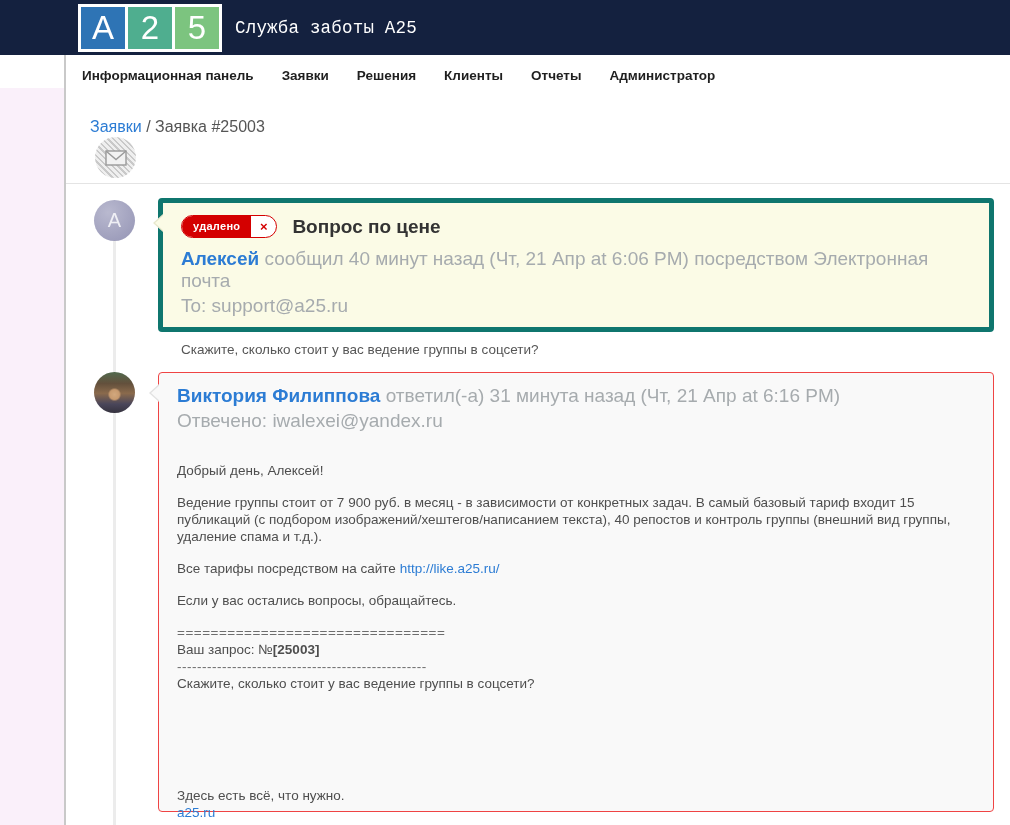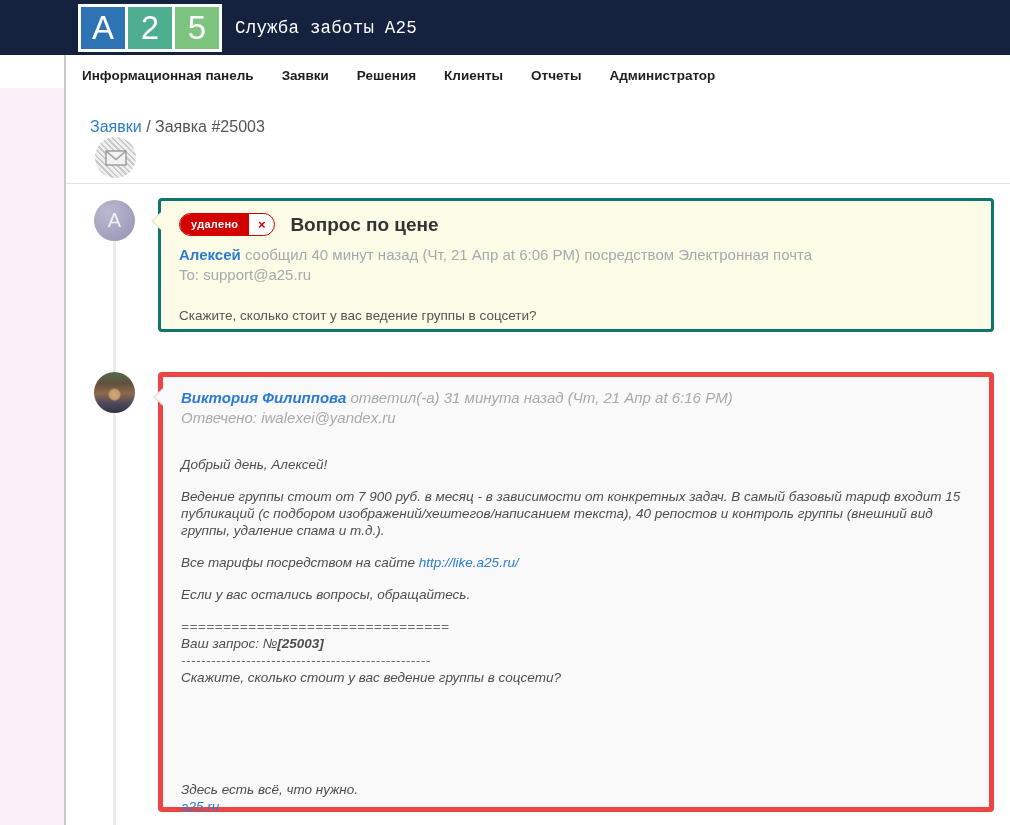--- a/index.html
+++ b/index.html
@@ -67,40 +67,40 @@
   }
 
   .card {
     position:absolute; left:92px; width:836px; border-radius:4px; padding:12px 18px;
   }
   .card::before, .card::after { content:""; position:absolute; width:0; height:0;
     border-top:9px solid transparent; border-bottom:9px solid transparent; }
   .card::before { left:-10px; top:11px; }
   .card::after  { left:-8px;  top:11px; }
 
-  .card-note { top:143px; height:134px; background:#FBFBE6; border:3px solid #0f766e; }
+  .card-note { top:143px; height:134px; background:#FBFBE6; border:5px solid #0f766e; }
   .card-note::before { border-right:10px solid #E8E8CD; }
   .card-note::after  { border-right:10px solid #FBFBE6; }
 
-  .card-reply { top:317px; height:440px; background:#F9F9F9; border:5px solid #ef4444;font-style:italic; }
+  .card-reply { top:317px; height:440px; background:#F9F9F9; border:1px solid #ef4444; }
   .card-reply::before { border-right:10px solid #E2E2E2; }
   .card-reply::after  { border-right:10px solid #F9F9F9; }
 
   .note-head { display:flex; align-items:center; gap:15px; }
   .badge {
     display:inline-flex; align-items:stretch; border:1px solid #D40000; border-radius:12px;
     overflow:hidden; background:#fff; height:23px;
   }
   .badge-label { background:#D40000; color:#fff; font-size:11px; font-weight:700;
     padding:0 11px; line-height:21px; letter-spacing:.3px; }
   .badge-x { color:#D40000; width:25px; text-align:center; line-height:21px;
     font-weight:700; font-size:13px; cursor:pointer; }
   .msg-title { font-size:19px; font-weight:700; color:#333; }
 
-  .meta { font-size:15px; color:#A6ABAE; }
+  .meta { font-size:19px; color:#A6ABAE; }
   .meta .author { color:#2C7CD4; font-weight:700; cursor:pointer; }
   .note-meta { margin-top:10px; }
   .sub-meta  { margin-top:3px; }
   .note-body { margin-top:25px; font-size:13.5px; color:#565656; }
 
   .reply-body { margin-top:30px; font-size:13.5px; color:#4E4E4E; line-height:17px; }
   .reply-body p { margin:0 0 15px 0; }
   .link { color:#2C7CD4; cursor:pointer; text-decoration:none; }
   .mono-sep { color:#6D6D6D; letter-spacing:.5px; }
   .big-gap { height:95px; }

